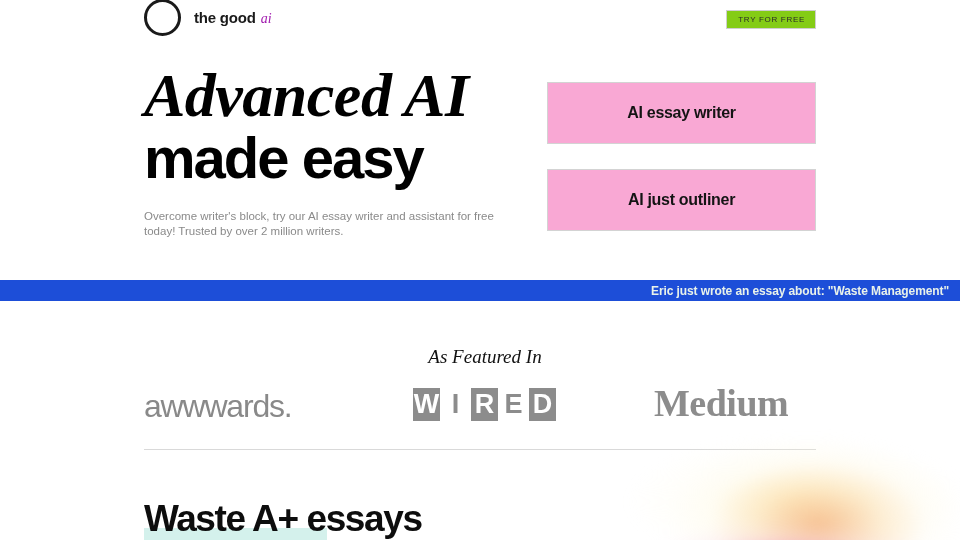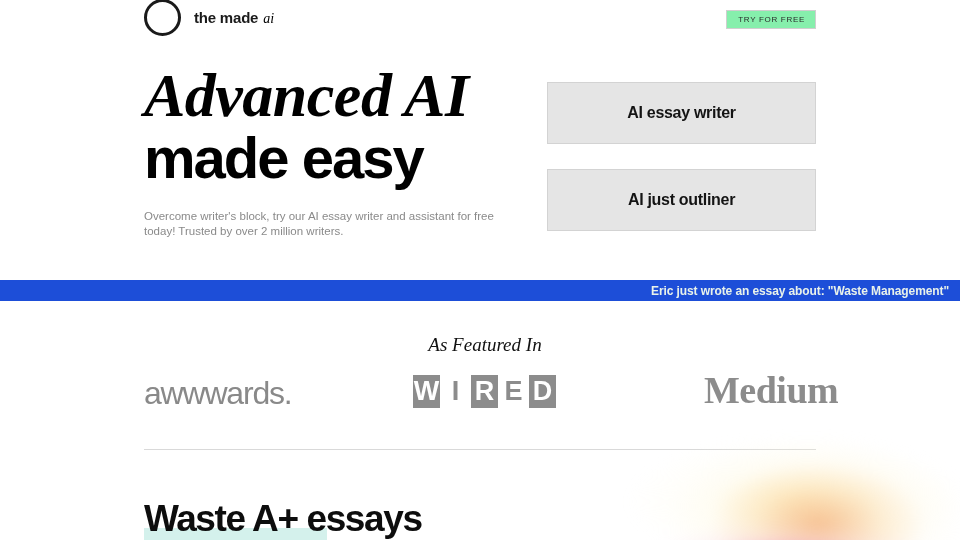--- a/index.html
+++ b/index.html
@@ -59,28 +59,28 @@
     font-family: "Liberation Sans", sans-serif;
     font-weight: bold;
     font-size: 15px;
     letter-spacing: -0.2px;
     color: #1a1a1a;
   }
   .logo-ai {
     font-family: "Liberation Serif", serif;
     font-style: italic;
     font-size: 14px;
-    color: #000000;
+    color: #a21caf;
   }
   .try-btn {
     position: absolute;
     right: 144px;
     top: 10px;
     border: 1px solid #cfcfcf;
-    background: #86efac;
+    background: #84cc16;
     color: #2a2a2a;
     font-family: "Liberation Sans", sans-serif;
     font-size: 8px;
     letter-spacing: 0.7px;
     padding: 4px 10px 4px 11px;
     line-height: 9px;
     cursor: pointer;
   }
 
   
@@ -132,21 +132,21 @@
     position: absolute;
     left: 547px;
     top: 20px;
     width: 269px;
   }
   .cta-card {
     width: 269px;
     height: 62px;
     border: 1px solid #d3d3d3;
     box-sizing: border-box;
-    background: #e5e5e5;
+    background: #f9a8d4;
     display: flex;
     align-items: center;
     justify-content: center;
     font-family: "Liberation Sans", sans-serif;
     font-weight: bold;
     font-size: 16px;
     letter-spacing: -0.3px;
     color: #141414;
     cursor: pointer;
   }
@@ -183,21 +183,21 @@
     left: 0;
     top: 330px;
     width: 960px;
   }
   .featured-title {
     text-align: center;
     font-family: "Liberation Serif", serif;
     font-style: italic;
     font-size: 19px;
     color: #111111;
-    margin: 4px;
+    margin: 16px;
     padding-left: 10px;
   }
   .logo-row {
     position: relative;
     margin-top: 15px;
     height: 52px;
   }
   .brand-awwwards {
     position: absolute;
     left: 144px;
@@ -229,21 +229,21 @@
   .wired-ch.filled {
     background: #8c8c8c;
     color: #ffffff;
   }
   .wired-ch.plain {
     background: transparent;
     color: #8c8c8c;
   }
   .brand-medium {
     position: absolute;
-    left: 704px;
+    left: 654px;
     top: -3px;
     font-family: "Liberation Serif", serif;
     font-weight: bold;
     font-size: 38px;
     letter-spacing: -0.5px;
     color: #8c8c8c;
   }
   .divider {
     position: absolute;
     left: 144px;
@@ -301,21 +301,21 @@
 </style>
 </head>
 <body>
 
 <div class="page">
 
   <div class="header">
     <div class="logo">
       <div class="logo-mark"></div>
       <div class="logo-text">
-        <span class="logo-word">the made</span>
+        <span class="logo-word">the good</span>
         <span class="logo-ai">ai</span>
       </div>
     </div>
     <button class="try-btn">TRY FOR FREE</button>
   </div>
 
   <div class="hero">
     <div class="hero-left">
       <h1 class="headline-serif">Advanced AI</h1>
       <h1 class="headline-sans">made easy</h1>

